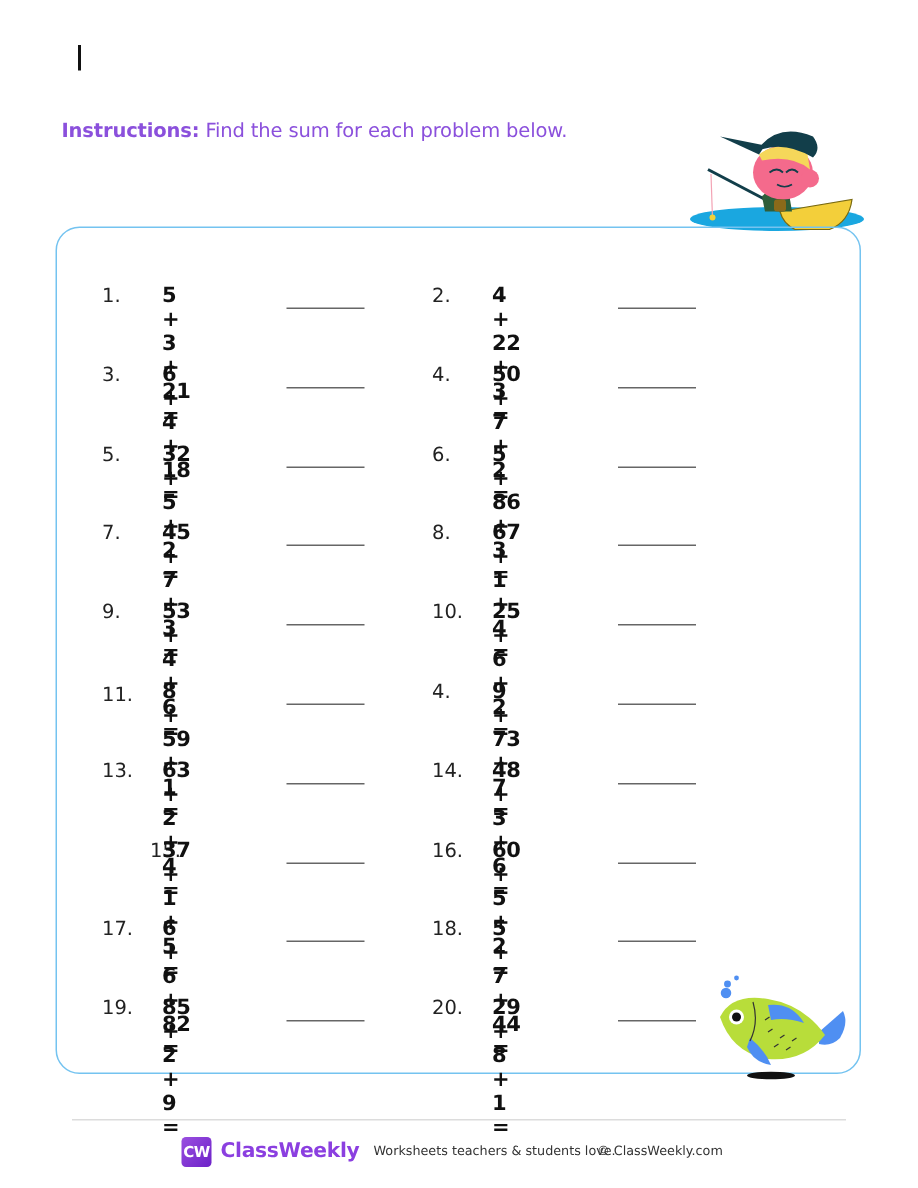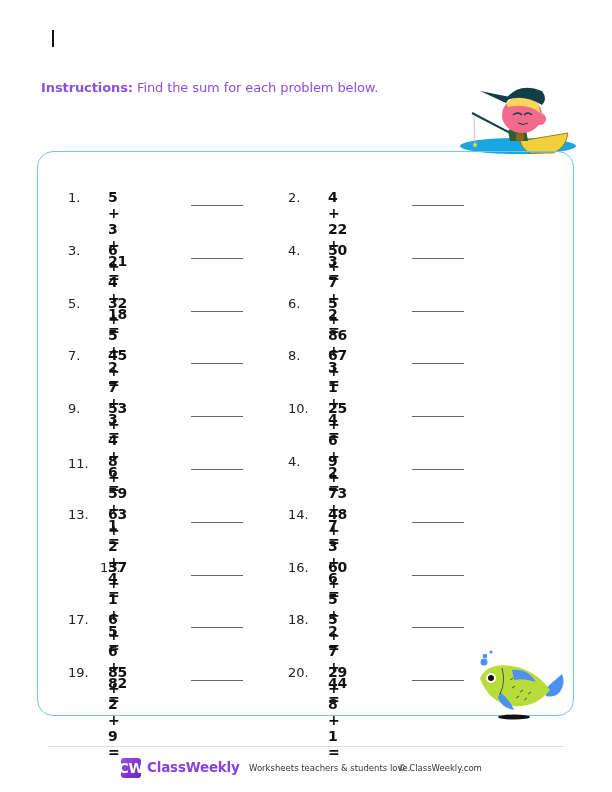--- a/index.html
+++ b/index.html
@@ -13,21 +13,21 @@
   .instructions b { font-weight:bold; }
   .box { position:absolute; left:37px; top:151px; width:537px; height:565px;
          border:1.5px solid #74c3f0; border-radius:16px; box-sizing:border-box; }
   .num { position:absolute; font-size:13px; color:#222; }
   .expr { position:absolute; font-size:14px; font-weight:bold; color:#111; letter-spacing:-0.2px; }
   .blank { position:absolute; width:52px; border-bottom:1.6px solid #666; height:0; }
   .fisher { position:absolute; left:458px; top:73px; width:125px; height:85px; }
   .fish { position:absolute; left:474px; top:648px; width:96px; height:72px; }
   .footer-line { position:absolute; left:48px; top:746px; width:516px; height:1px; background:#dcdcdc; }
   .logo { position:absolute; left:121px; top:758px; width:20px; height:20px; border-radius:3px;
-          background:linear-gradient(135deg,#9a4fe0,#6d22c8); color:#fff; font-size:14px; font-weight:bold;
+          background:linear-gradient(135deg,#9a4fe0,#6d22c8); color:#fff; font-size:10px; font-weight:bold;
           display:flex; align-items:center; justify-content:center; letter-spacing:-0.3px; }
   .brand { position:absolute; left:147px; top:759px; font-size:13.5px; font-weight:bold; color:#8b3fe0; letter-spacing:-0.2px; }
   .tagline { position:absolute; left:249px; top:763px; font-size:8.5px; color:#333; white-space:nowrap; }
   .copy { position:absolute; left:398px; top:763px; font-size:8.5px; color:#333; white-space:nowrap; }
 </style>
 </head>
 <body>
 
 <div class="header">
   <span class="sep"></span>

